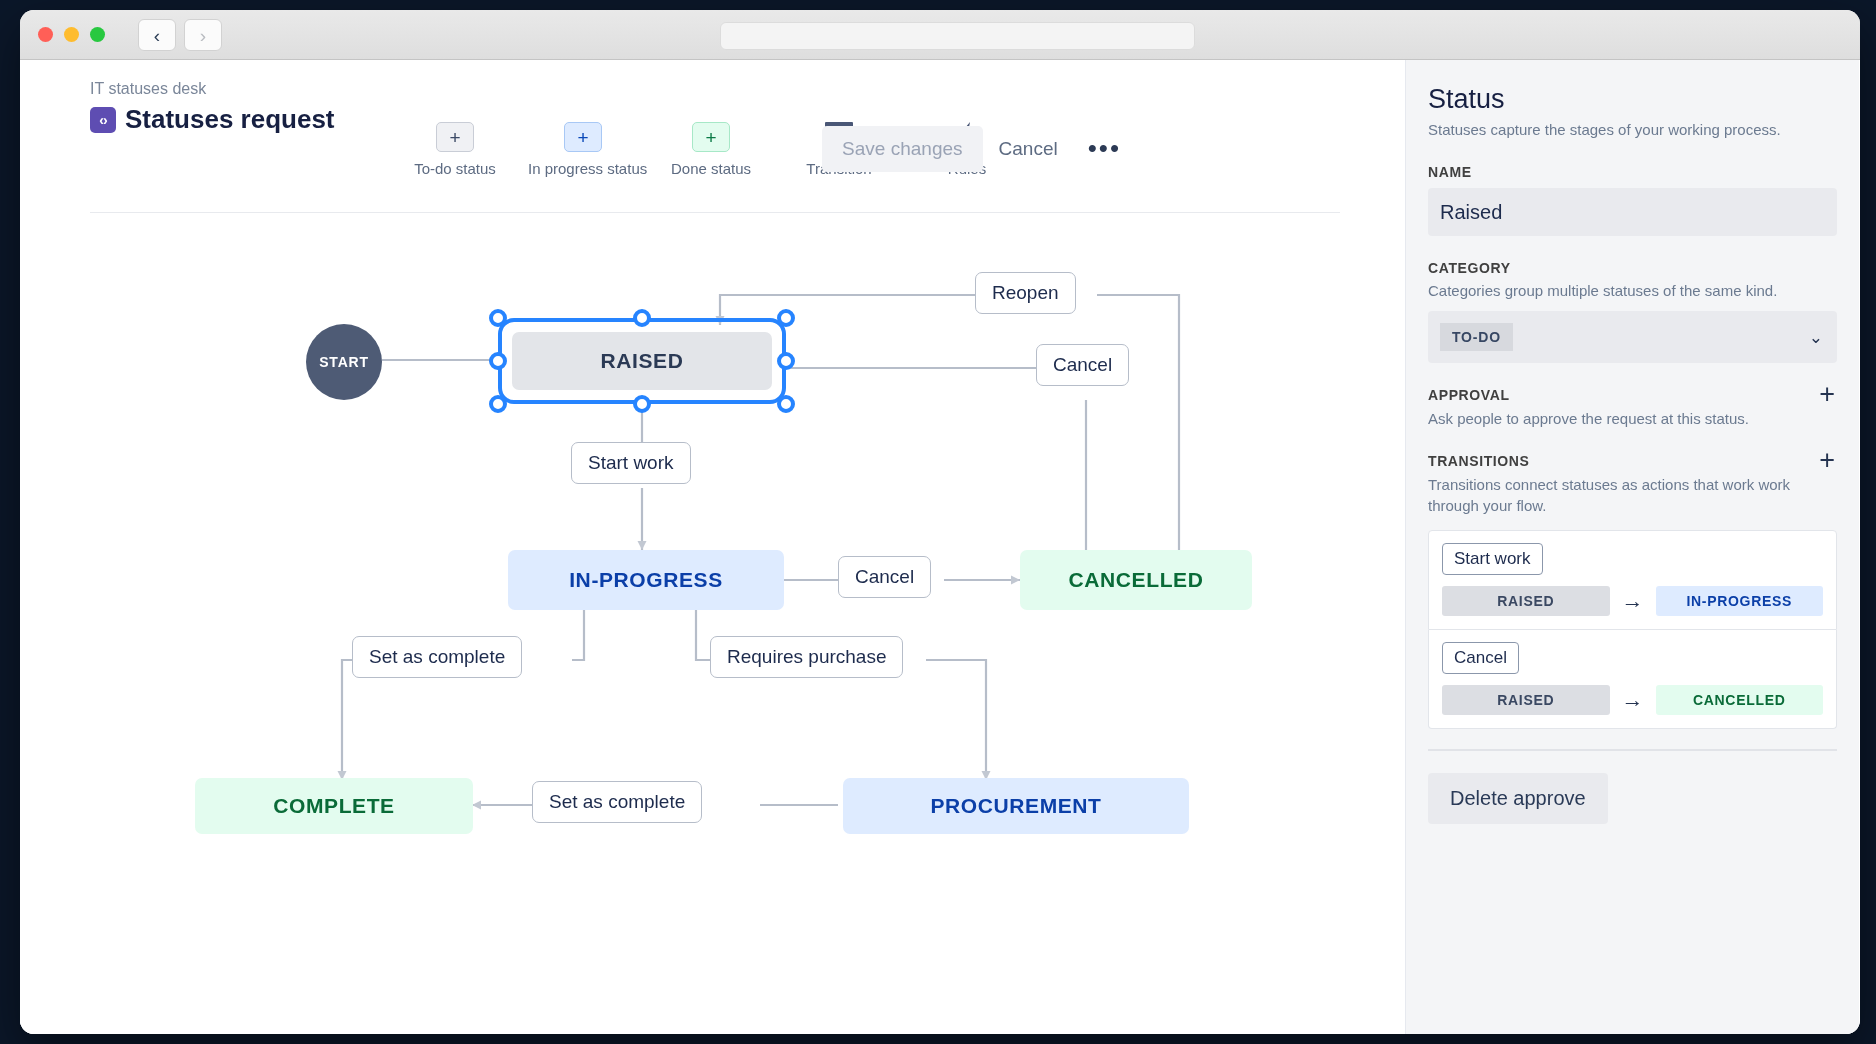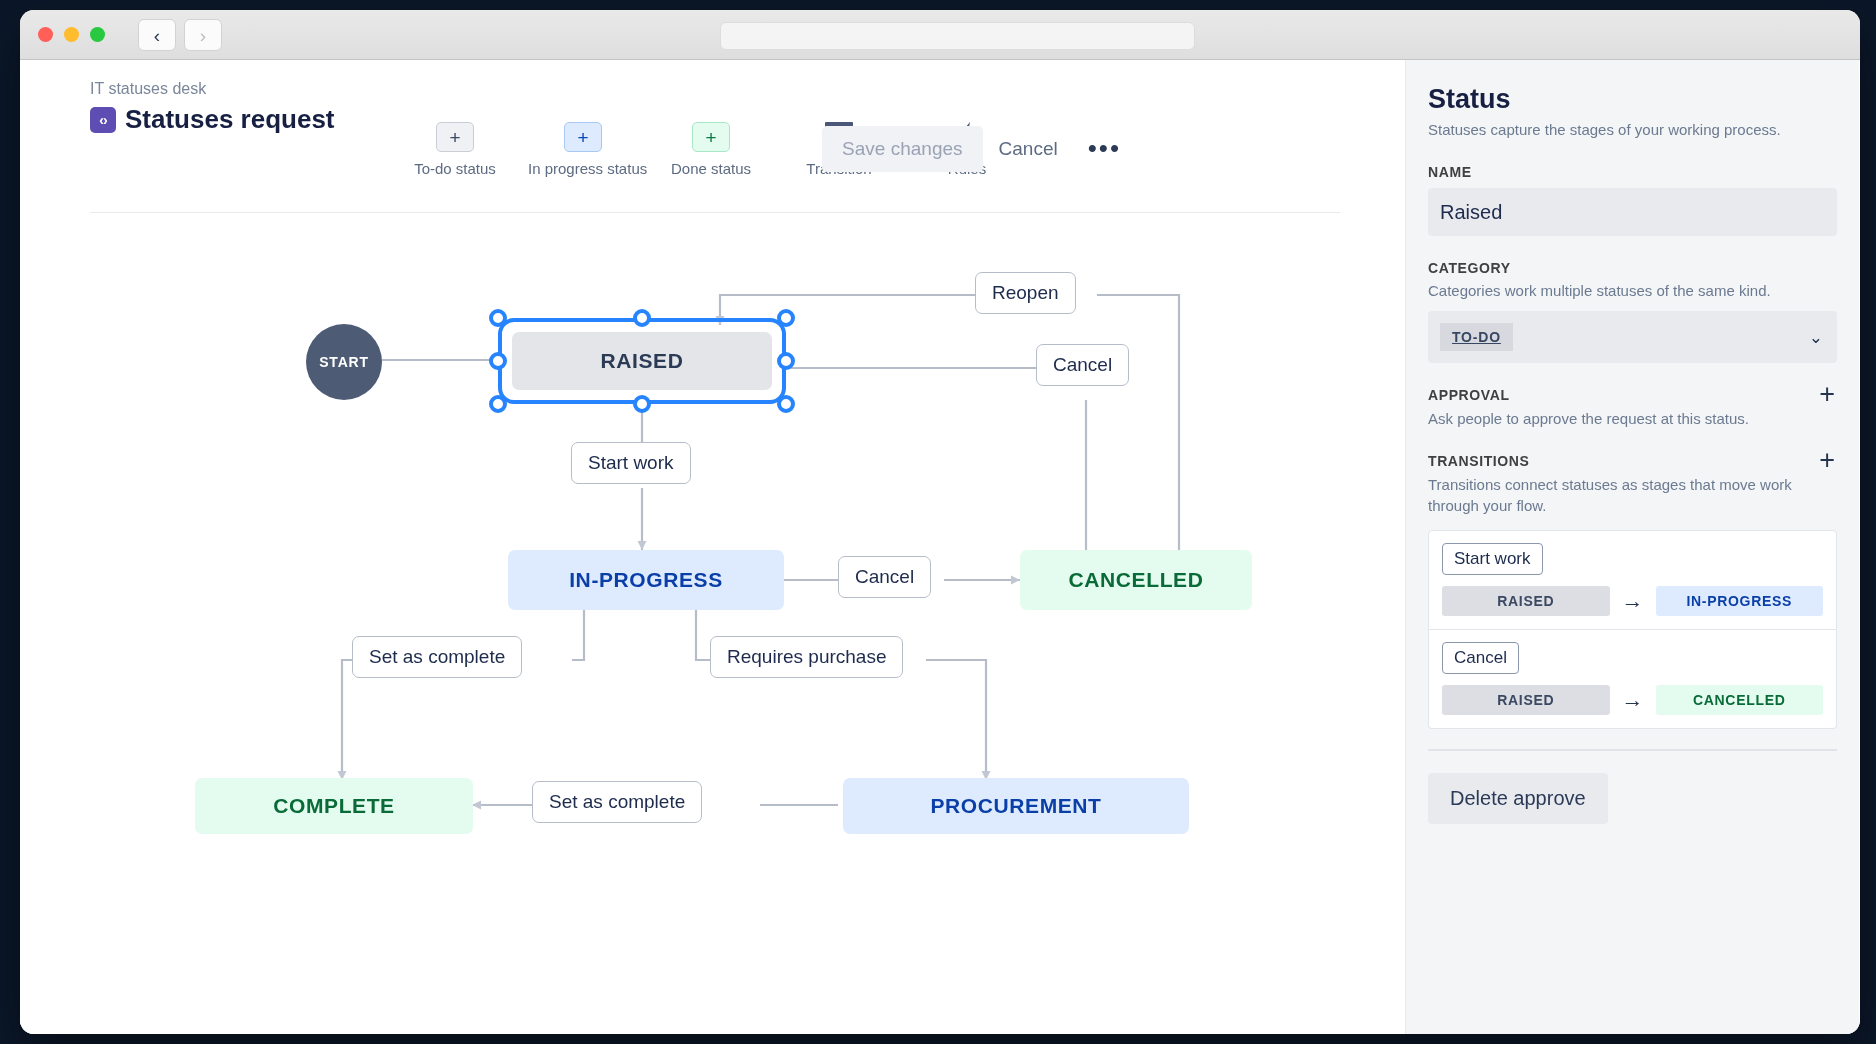--- a/index.html
+++ b/index.html
@@ -184,21 +184,21 @@
     display: flex; align-items: center; justify-content: center;
   }
 
   
   #panel {
     position: relative;
     width: 453px; height: 974px;
     background: #f4f5f7;
     padding: 24px 22px 0 22px;
   }
-  #panel-title { font-size: 27px; font-weight: bold; color: #172042; }
+  #panel-title { font-size: 27px; font-weight: normal; color: #172042; }
   #panel-sub { margin-top: 6px; font-size: 15px; color: #6b7a90; }
 
   .sec-label {
     font-size: 14px; font-weight: bold; letter-spacing: .6px;
     color: #404040; text-transform: uppercase;
   }
   .sec-desc { margin-top: 5px; font-size: 15px; color: #6b7a90; line-height: 1.35; }
   .sec-head { display: flex; align-items: center; justify-content: space-between; }
   .plus-btn {
     background: none; border: none; color: #253451;
@@ -214,21 +214,21 @@
 
   #category-select {
     margin-top: 10px; height: 52px;
     background: #e9eaee; border-radius: 4px;
     display: flex; align-items: center; justify-content: space-between;
     padding: 0 14px 0 12px;
   }
   .cat-pill {
     background: #d7d9de; color: #374763;
     font-size: 14px; font-weight: bold; letter-spacing: .8px;
-    padding: 6px 12px; border-radius: 0; text-decoration: underline;
+    padding: 6px 12px; border-radius: 0;
   }
   .chevron { color: #253451; font-size: 17px; }
 
   #check-row { margin-top: 16px; display: flex; align-items: center; gap: 11px; }
   #allow-checkbox {
     width: 18px; height: 18px; border: 2px solid #c3c8d2;
     border-radius: 3px; background: #ffffff;
   }
   #check-label { font-size: 19px; color: #1a2742; }
 
@@ -414,41 +414,41 @@
       <div id="panel-title">Status</div>
       <div id="panel-sub">Statuses capture the stages of your working process.</div>
 
       <div style="margin-top:26px;">
         <div class="sec-label">NAME</div>
         <input id="name-field" value="Raised" style="">
       </div>
 
       <div style="margin-top:24px;">
         <div class="sec-label">CATEGORY</div>
-        <div class="sec-desc">Categories work multiple statuses of the same kind.</div>
+        <div class="sec-desc">Categories group multiple statuses of the same kind.</div>
         <div id="category-select">
           <span class="cat-pill">TO-DO</span>
           <span class="chevron">⌄</span>
         </div>
       </div>
 
       <div style="margin-top:22px;">
         <div class="sec-head">
           <span class="sec-label">APPROVAL</span>
           <button class="plus-btn">+</button>
         </div>
         <div class="sec-desc">Ask people to approve the request at this status.</div>
       </div>
 
       <div style="margin-top:22px;">
         <div class="sec-head">
           <span class="sec-label">TRANSITIONS</span>
           <button class="plus-btn">+</button>
         </div>
-        <div class="sec-desc" style="max-width:400px;">Transitions connect statuses as stages that move work through your flow.</div>
+        <div class="sec-desc" style="max-width:400px;">Transitions connect statuses as actions that work work through your flow.</div>
 
 
         <div style="margin-top:14px;">
           <div class="tr-card first">
             <span class="tr-name">Start work</span>
             <div class="tr-flow">
               <span class="tr-pill todo">RAISED</span>
               <span class="tr-arrow">→</span>
               <span class="tr-pill inprog">IN-PROGRESS</span>
             </div>

